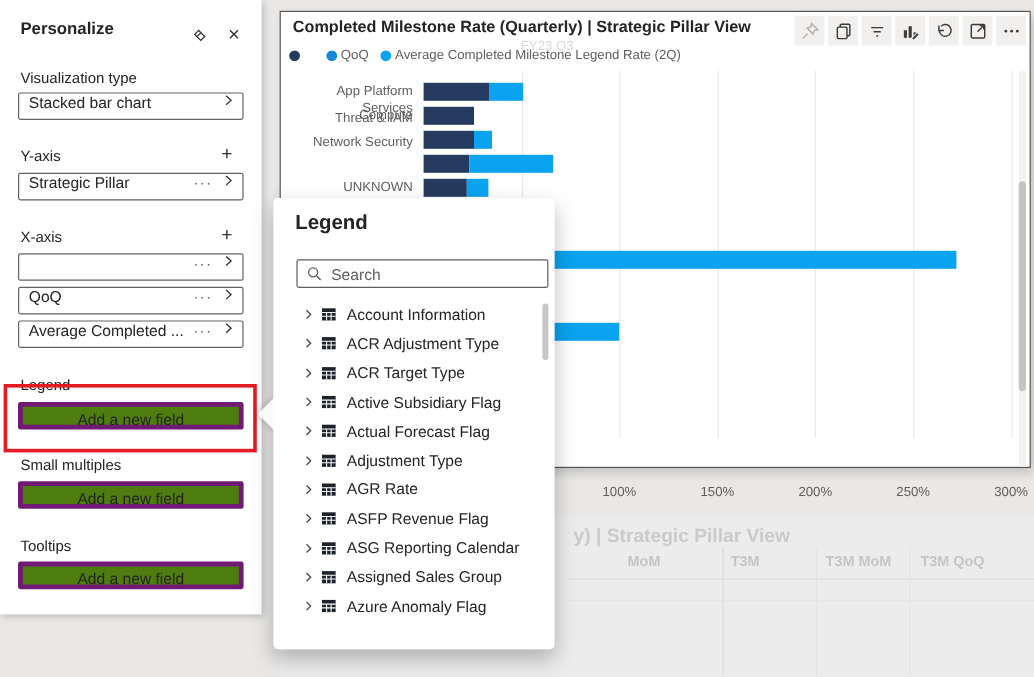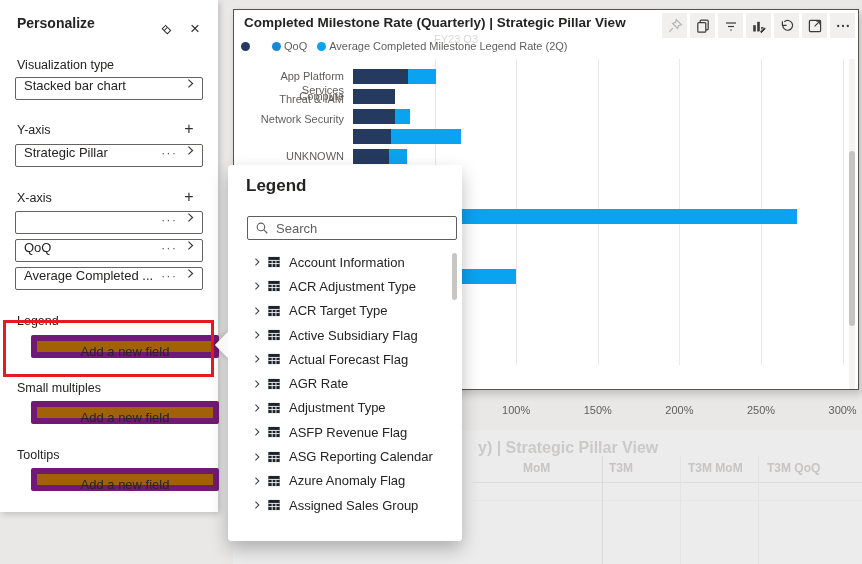--- a/index.html
+++ b/index.html
@@ -14,23 +14,23 @@
   .pane-iconbtn svg { width:15px; height:15px; }
   .sec-label { position:absolute; left:17px; font-size:12.5px; color:#252423; }
   .plus { position:absolute; left:181px; width:16px; font-size:16px; color:#323130; text-align:center; background:none; border:none; cursor:pointer; }
   .fieldbox { position:absolute; left:15px; width:188px; height:23px; border:1px solid #66625f; border-radius:2px;
               background:#fff; display:flex; align-items:flex-start; font-size:13px; }
   .fieldbox .txt { margin-left:8px; white-space:nowrap; overflow:hidden; flex:1; }
   .fieldbox .dots { color:#605e5c; font-size:13px; letter-spacing:1px; margin-right:8px; cursor:pointer; }
   .fieldbox .chev, .addbtn .none { flex:none; }
   .chev svg { width:11px; height:11px; display:block; }
   .fieldbox .chev { margin-right:6px; color:#323130; cursor:pointer; }
-  .addbtn { position:absolute; left:15px; width:188px; height:23px; border:6px solid #701a75; border-radius:2px;
-            background:#a16207; font-size:13px; color:#252423; text-align:center; line-height:21px; cursor:pointer;
-            font-family:"Liberation Sans", sans-serif;margin-left:16px; }
+  .addbtn { position:absolute; left:15px; width:188px; height:23px; border:4px solid #701a75; border-radius:2px;
+            background:#4d7c0f; font-size:13px; color:#252423; text-align:center; line-height:21px; cursor:pointer;
+            font-family:"Liberation Sans", sans-serif; }
   .red-box { position:absolute; left:3px; top:320px; width:211px; height:57px; border:3px solid #e31b23; z-index:40; pointer-events:none; }
 
   
   .card { position:absolute; left:233px; top:9px; width:626px; height:381px; background:#ffffff;
           border:1px solid #55524f; box-shadow:3px 4px 8px rgba(0,0,0,.18); z-index:10; }
   .card-title { position:absolute; left:10px; top:5px; font-size:13.5px; font-weight:bold; color:#252423; white-space:nowrap; }
   .toolbar { position:absolute; right:3px; top:3px; display:flex; gap:3px; }
   .tbtn { width:25px; height:25px; background:#f1f0ef; border:none; display:flex; align-items:center; justify-content:center; color:#3b3a39; cursor:pointer; }
   .tbtn svg { width:16px; height:16px; }
   .tbtn.dim { color:#b3b0ad; }
@@ -404,58 +404,58 @@
             <svg viewBox="0 0 16 16" style="width: 14px; height: 14px;">
               <rect x="1.5" y="2.2" width="13" height="11.6" fill="currentColor"></rect>
               <g stroke="#fff" stroke-width="1">
                 <line x1="1.5" y1="6.2" x2="14.5" y2="6.2"></line>
                 <line x1="1.5" y1="9.8" x2="14.5" y2="9.8"></line>
                 <line x1="5.9" y1="6.2" x2="5.9" y2="13.8"></line>
                 <line x1="10.2" y1="6.2" x2="10.2" y2="13.8"></line>
               </g>
             </svg>
           </span>
+          <span class="flabel">Adjustment Type</span>
+        </div>
+        <div class="fitem">
+          <span class="fchev">
+            <svg viewBox="0 0 16 16" fill="none" stroke="currentColor" stroke-width="1.7" style="width: 10px; height: 10px;">
+              <path d="M5.5 2.5 L11 8 L5.5 13.5"></path>
+            </svg>
+          </span>
+          <span class="ficon">
+            <svg viewBox="0 0 16 16" style="width: 14px; height: 14px;">
+              <rect x="1.5" y="2.2" width="13" height="11.6" fill="currentColor"></rect>
+              <g stroke="#fff" stroke-width="1">
+                <line x1="1.5" y1="6.2" x2="14.5" y2="6.2"></line>
+                <line x1="1.5" y1="9.8" x2="14.5" y2="9.8"></line>
+                <line x1="5.9" y1="6.2" x2="5.9" y2="13.8"></line>
+                <line x1="10.2" y1="6.2" x2="10.2" y2="13.8"></line>
+              </g>
+            </svg>
+          </span>
           <span class="flabel">AGR Rate</span>
         </div>
         <div class="fitem">
           <span class="fchev">
             <svg viewBox="0 0 16 16" fill="none" stroke="currentColor" stroke-width="1.7" style="width: 10px; height: 10px;">
               <path d="M5.5 2.5 L11 8 L5.5 13.5"></path>
             </svg>
           </span>
           <span class="ficon">
             <svg viewBox="0 0 16 16" style="width: 14px; height: 14px;">
               <rect x="1.5" y="2.2" width="13" height="11.6" fill="currentColor"></rect>
               <g stroke="#fff" stroke-width="1">
                 <line x1="1.5" y1="6.2" x2="14.5" y2="6.2"></line>
                 <line x1="1.5" y1="9.8" x2="14.5" y2="9.8"></line>
                 <line x1="5.9" y1="6.2" x2="5.9" y2="13.8"></line>
                 <line x1="10.2" y1="6.2" x2="10.2" y2="13.8"></line>
               </g>
             </svg>
           </span>
-          <span class="flabel">Adjustment Type</span>
-        </div>
-        <div class="fitem">
-          <span class="fchev">
-            <svg viewBox="0 0 16 16" fill="none" stroke="currentColor" stroke-width="1.7" style="width: 10px; height: 10px;">
-              <path d="M5.5 2.5 L11 8 L5.5 13.5"></path>
-            </svg>
-          </span>
-          <span class="ficon">
-            <svg viewBox="0 0 16 16" style="width: 14px; height: 14px;">
-              <rect x="1.5" y="2.2" width="13" height="11.6" fill="currentColor"></rect>
-              <g stroke="#fff" stroke-width="1">
-                <line x1="1.5" y1="6.2" x2="14.5" y2="6.2"></line>
-                <line x1="1.5" y1="9.8" x2="14.5" y2="9.8"></line>
-                <line x1="5.9" y1="6.2" x2="5.9" y2="13.8"></line>
-                <line x1="10.2" y1="6.2" x2="10.2" y2="13.8"></line>
-              </g>
-            </svg>
-          </span>
           <span class="flabel">ASFP Revenue Flag</span>
         </div>
         <div class="fitem">
           <span class="fchev">
             <svg viewBox="0 0 16 16" fill="none" stroke="currentColor" stroke-width="1.7" style="width: 10px; height: 10px;">
               <path d="M5.5 2.5 L11 8 L5.5 13.5"></path>
             </svg>
           </span>
           <span class="ficon">
             <svg viewBox="0 0 16 16" style="width: 14px; height: 14px;">
@@ -480,37 +480,37 @@
             <svg viewBox="0 0 16 16" style="width: 14px; height: 14px;">
               <rect x="1.5" y="2.2" width="13" height="11.6" fill="currentColor"></rect>
               <g stroke="#fff" stroke-width="1">
                 <line x1="1.5" y1="6.2" x2="14.5" y2="6.2"></line>
                 <line x1="1.5" y1="9.8" x2="14.5" y2="9.8"></line>
                 <line x1="5.9" y1="6.2" x2="5.9" y2="13.8"></line>
                 <line x1="10.2" y1="6.2" x2="10.2" y2="13.8"></line>
               </g>
             </svg>
           </span>
+          <span class="flabel">Assigned Sales Group</span>
+        </div>
+        <div class="fitem">
+          <span class="fchev">
+            <svg viewBox="0 0 16 16" fill="none" stroke="currentColor" stroke-width="1.7" style="width: 10px; height: 10px;">
+              <path d="M5.5 2.5 L11 8 L5.5 13.5"></path>
+            </svg>
+          </span>
+          <span class="ficon">
+            <svg viewBox="0 0 16 16" style="width: 14px; height: 14px;">
+              <rect x="1.5" y="2.2" width="13" height="11.6" fill="currentColor"></rect>
+              <g stroke="#fff" stroke-width="1">
+                <line x1="1.5" y1="6.2" x2="14.5" y2="6.2"></line>
+                <line x1="1.5" y1="9.8" x2="14.5" y2="9.8"></line>
+                <line x1="5.9" y1="6.2" x2="5.9" y2="13.8"></line>
+                <line x1="10.2" y1="6.2" x2="10.2" y2="13.8"></line>
+              </g>
+            </svg>
+          </span>
           <span class="flabel">Azure Anomaly Flag</span>
-        </div>
-        <div class="fitem">
-          <span class="fchev">
-            <svg viewBox="0 0 16 16" fill="none" stroke="currentColor" stroke-width="1.7" style="width: 10px; height: 10px;">
-              <path d="M5.5 2.5 L11 8 L5.5 13.5"></path>
-            </svg>
-          </span>
-          <span class="ficon">
-            <svg viewBox="0 0 16 16" style="width: 14px; height: 14px;">
-              <rect x="1.5" y="2.2" width="13" height="11.6" fill="currentColor"></rect>
-              <g stroke="#fff" stroke-width="1">
-                <line x1="1.5" y1="6.2" x2="14.5" y2="6.2"></line>
-                <line x1="1.5" y1="9.8" x2="14.5" y2="9.8"></line>
-                <line x1="5.9" y1="6.2" x2="5.9" y2="13.8"></line>
-                <line x1="10.2" y1="6.2" x2="10.2" y2="13.8"></line>
-              </g>
-            </svg>
-          </span>
-          <span class="flabel">Assigned Sales Group</span>
         </div>
       </div>
     <div class="popup-scroll"></div>
   </div>
 </div>
 
 </body></html>

